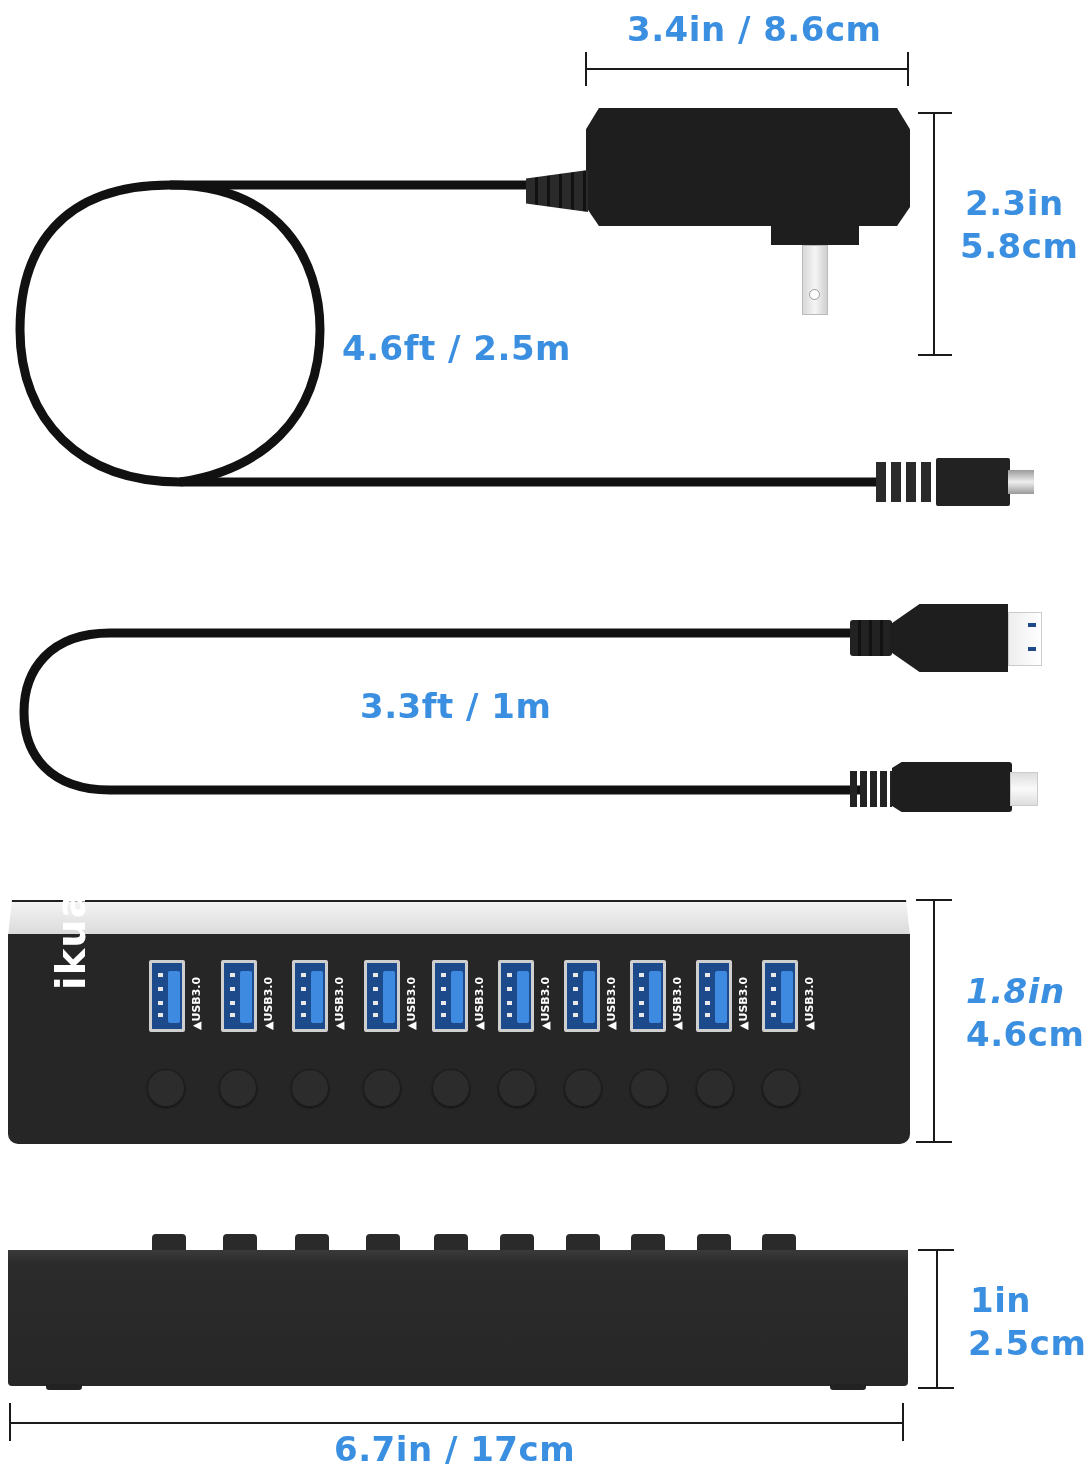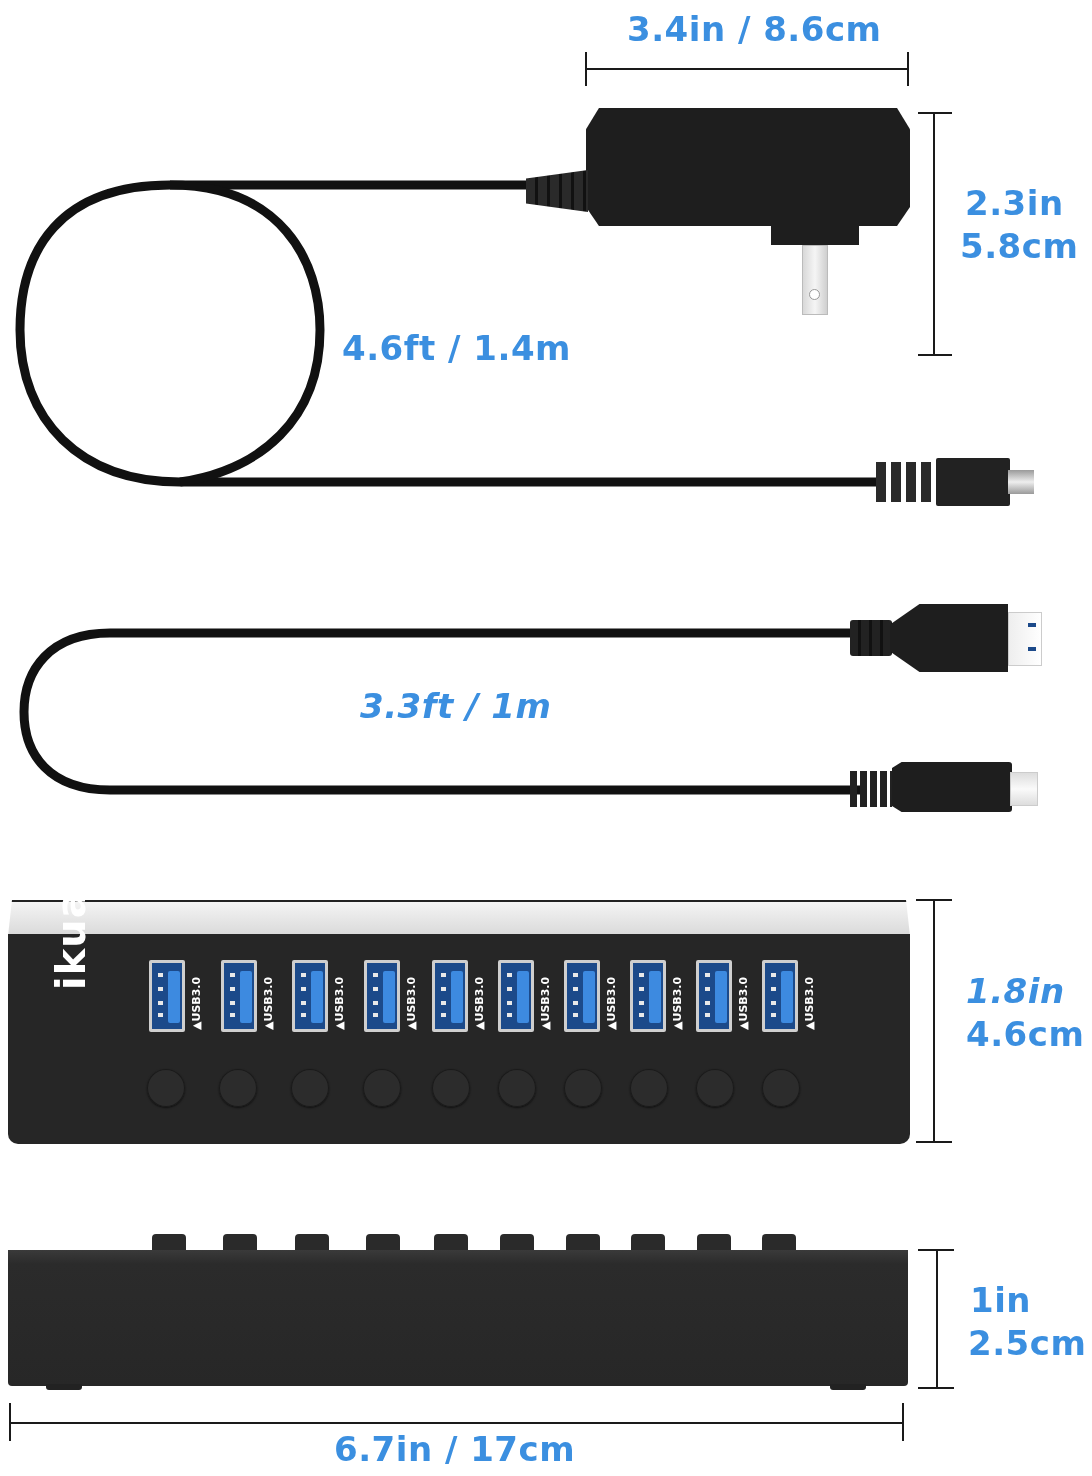--- a/index.html
+++ b/index.html
@@ -47,36 +47,36 @@
 <div class="abs" style="left:771px; top:225px; width:88px; height:20px; background:#1e1e1e;"></div>
 <div class="abs" style="left:802px; top:245px; width:24px; height:68px; background:linear-gradient(90deg,#d8d8d8,#f5f5f5,#cfcfcf); border:1px solid #bbb;"></div>
 <div class="abs" style="left:809px; top:289px; width:9px; height:9px; border-radius:50%; border:1px solid #999; background:#fff;"></div>
 
 <div class="dim-line-v" style="left:933px; top:113px; height:242px;"></div>
 <div class="tick-h" style="left:918px; top:112px; width:34px;"></div>
 <div class="tick-h" style="left:918px; top:354px; width:34px;"></div>
 <div class="dim-label" style="left:965px; top:186px; font-size:34px;">2.3in</div>
 <div class="dim-label" style="left:960px; top:229px; font-size:34px;">5.8cm</div>
 
-<div class="dim-label" style="left:342px; top:331px; font-size:34px;">4.6ft / 1.4m</div>
+<div class="dim-label" style="left:342px; top:331px; font-size:34px;">4.6ft / 2.5m</div>
 
 <div class="abs" style="left:876px; top:462px; width:66px; height:40px; background:repeating-linear-gradient(90deg,#2a2a2a 0 10px,transparent 10px 15px);"></div>
 <div class="abs" style="left:936px; top:458px; width:74px; height:48px; background:#222; border-radius:2px;"></div>
 <div class="abs" style="left:1008px; top:470px; width:26px; height:24px; background:linear-gradient(#9a9a9a,#eee,#9a9a9a);"></div>
 
 <svg width="1092" height="820" style="left:0;top:0;">
   <path d="M860 633 L 110 633 C 50 633, 24 670, 24 712 C 24 755, 50 790, 110 790 L 860 790" fill="none" stroke="#111" stroke-width="9"></path>
 </svg>
 <div class="abs" style="left:850px; top:620px; width:42px; height:36px; background:repeating-linear-gradient(90deg,#222 0 8px,#111 8px 11px); border-radius:3px;"></div>
 <div class="abs" style="left:890px; top:604px; width:118px; height:68px; background:#1e1e1e; clip-path:polygon(0 30%,25% 0,100% 0,100% 100%,25% 100%,0 70%);"></div>
 <div class="abs" style="left:1008px; top:612px; width:32px; height:52px; background:linear-gradient(90deg,#eee,#fff); border:1px solid #ccc;"></div>
 <div class="abs" style="left:1028px; top:623px; width:8px; height:4px; background:#1c4a8a;"></div>
 <div class="abs" style="left:1028px; top:647px; width:8px; height:4px; background:#1c4a8a;"></div>
 
-<div class="dim-label" style="left:360px; top:689px; font-size:34px;font-style:italic;">3.3ft / 1m</div>
+<div class="dim-label" style="left:360px; top:689px; font-size:34px;">3.3ft / 1m</div>
 
 <div class="abs" style="left:850px; top:771px; width:42px; height:36px; background:repeating-linear-gradient(90deg,#222 0 7px,transparent 7px 10px);"></div>
 <div class="abs" style="left:892px; top:762px; width:120px; height:50px; background:#1e1e1e; border-radius:3px; clip-path:polygon(0 12%,8% 0,100% 0,100% 100%,8% 100%,0 88%);"></div>
 <div class="abs" style="left:1010px; top:772px; width:26px; height:32px; background:linear-gradient(#ddd,#fafafa,#ddd); border:1px solid #ccc;"></div>
 
 <div class="hub-front">
   <div class="hub-top-strip"></div>
   <div class="hub-body"></div>
 </div>
 <div class="brand">ikuai</div>

